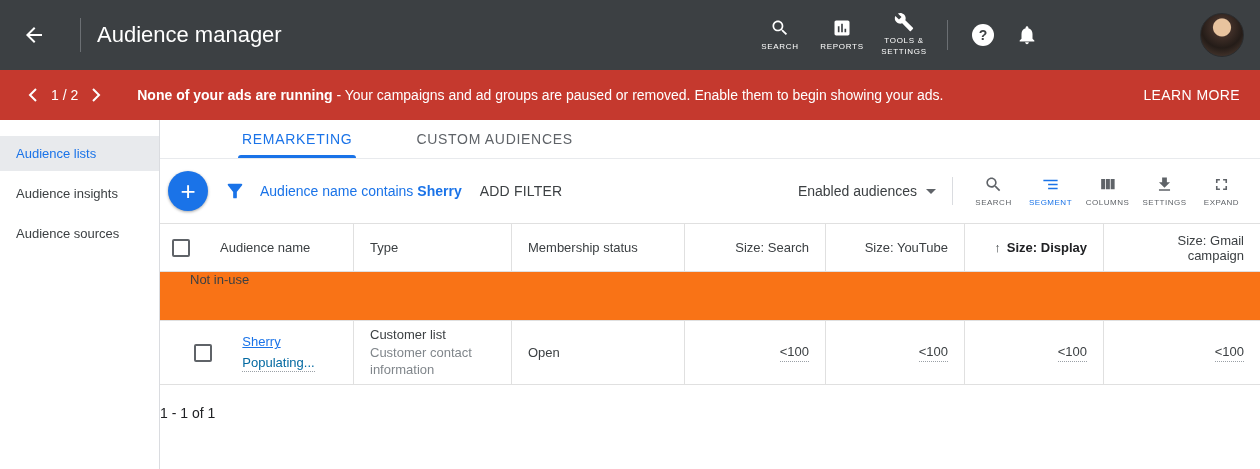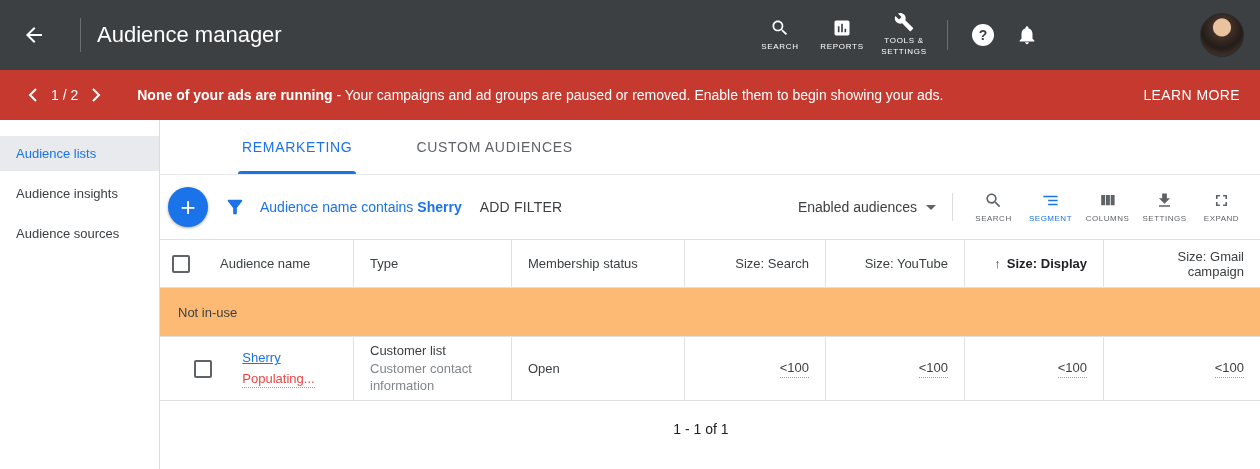--- a/index.html
+++ b/index.html
@@ -39,21 +39,21 @@
   .learn-more { margin-left:auto; font-weight:500; letter-spacing:.4px; cursor:pointer; padding-right:2px; }
 
   
   .main { display:flex; height:349px; }
   .sidebar { width:160px; border-right:1px solid #dadce0; padding-top:16px; background:#fff; }
   .side-item { font-size:13px; color:#3c4043; padding:10px 16px; margin-bottom:5px; cursor:pointer; }
   .side-item.active { background:#e8eaed; color:#1a73e8; }
   .content { flex:1; display:flex; flex-direction:column; background:#fff; min-width:0; }
 
   
-  .tabbar { height:55px; border-bottom:1px solid #e8eaed; display:flex; padding-left:78px; }
+  .tabbar { height:39px; border-bottom:1px solid #e8eaed; display:flex; padding-left:78px; }
   .tab { display:flex; align-items:center; font-size:14px; font-weight:500; letter-spacing:.7px;
          color:#5f6368; padding:0 4px; margin-right:56px; position:relative; cursor:pointer; }
   .tab.active { color:#1a73e8; }
   .tab.active::after { content:""; position:absolute; left:0; right:0; bottom:0; height:3px;
                        background:#1a73e8; border-radius:3px 3px 0 0; }
 
   
   .toolbar { height:65px; border-bottom:1px solid #e0e0e0; display:flex; align-items:center;
              padding:0 10px 0 8px; }
   .fab { width:40px; height:40px; border-radius:50%; background:#1a73e8; color:#fff;
@@ -81,36 +81,36 @@
   .c1 { width:194px; } .c2 { width:158px; } .c3 { width:173px; }
   .c4 { width:141px; } .c5 { width:139px; } .c6 { width:139px; } .c7 { flex:1; }
   .num { justify-content:flex-end; text-align:right; }
   .th.sorted { font-weight:700; color:#202124; }
   .sort-arrow { font-weight:400; margin-right:6px; color:#3c4043; }
   .th.c1 { padding-left:12px; }
   .checkbox { width:18px; height:18px; border:2px solid #5f6368; border-radius:2px;
               background:#fff; cursor:pointer; flex:0 0 auto; }
   .th-name-lbl { margin-left:30px; }
 
-  .section-row { height:49px; background:#fdba74; border-bottom:1px solid #e0e0e0;
-                 display:flex; align-items:center; padding-left:18px; font-size:13px; color:#3c4043; }
+  .section-row { height:49px; background:#f97316; border-bottom:1px solid #e0e0e0;
+                 display:flex; align-items:flex-start; padding-left:30px; font-size:13px; color:#3c4043; }
 
   .trow { display:flex; height:64px; border-bottom:1px solid #e0e0e0; font-size:13px; color:#3c4043; }
   .td { padding:8px 16px; border-right:1px solid #e0e0e0; display:flex; flex-direction:column;
         justify-content:center; line-height:1.35; }
   .td:last-child { border-right:none; }
   .td.num { align-items:flex-end; }
   .td.cell-name { flex-direction:row; align-items:center; padding-left:12px; }
   .name-stack { margin-left:30px; display:flex; flex-direction:column; gap:3px; }
   .aud-link { color:#1a73e8; text-decoration:underline; cursor:pointer; }
-  .populating { color:#ef4444; }
+  .populating { color:#0369a1; }
   .populating span, .size-val { border-bottom:1px dotted #9aa0a6; padding-bottom:1px; }
   .type-sub { color:#80868b; }
 
-  .tfoot { height:56px; display:flex; align-items:center; justify-content:center;
+  .tfoot { height:56px; display:flex; align-items:center; justify-content:flex-start;
            padding-right:18px; font-size:14px; font-weight:500; color:#202124; }
 </style>
 </head>
 <body>
 
 <div class="topbar">
   <span class="back-btn">
     <svg width="24" height="24" viewBox="0 0 24 24" fill="#ffffff">
         <path d="M20 11H7.83l5.59-5.59L12 4l-8 8 8 8 1.41-1.41L7.83 13H20v-2z"></path>
       </svg>

